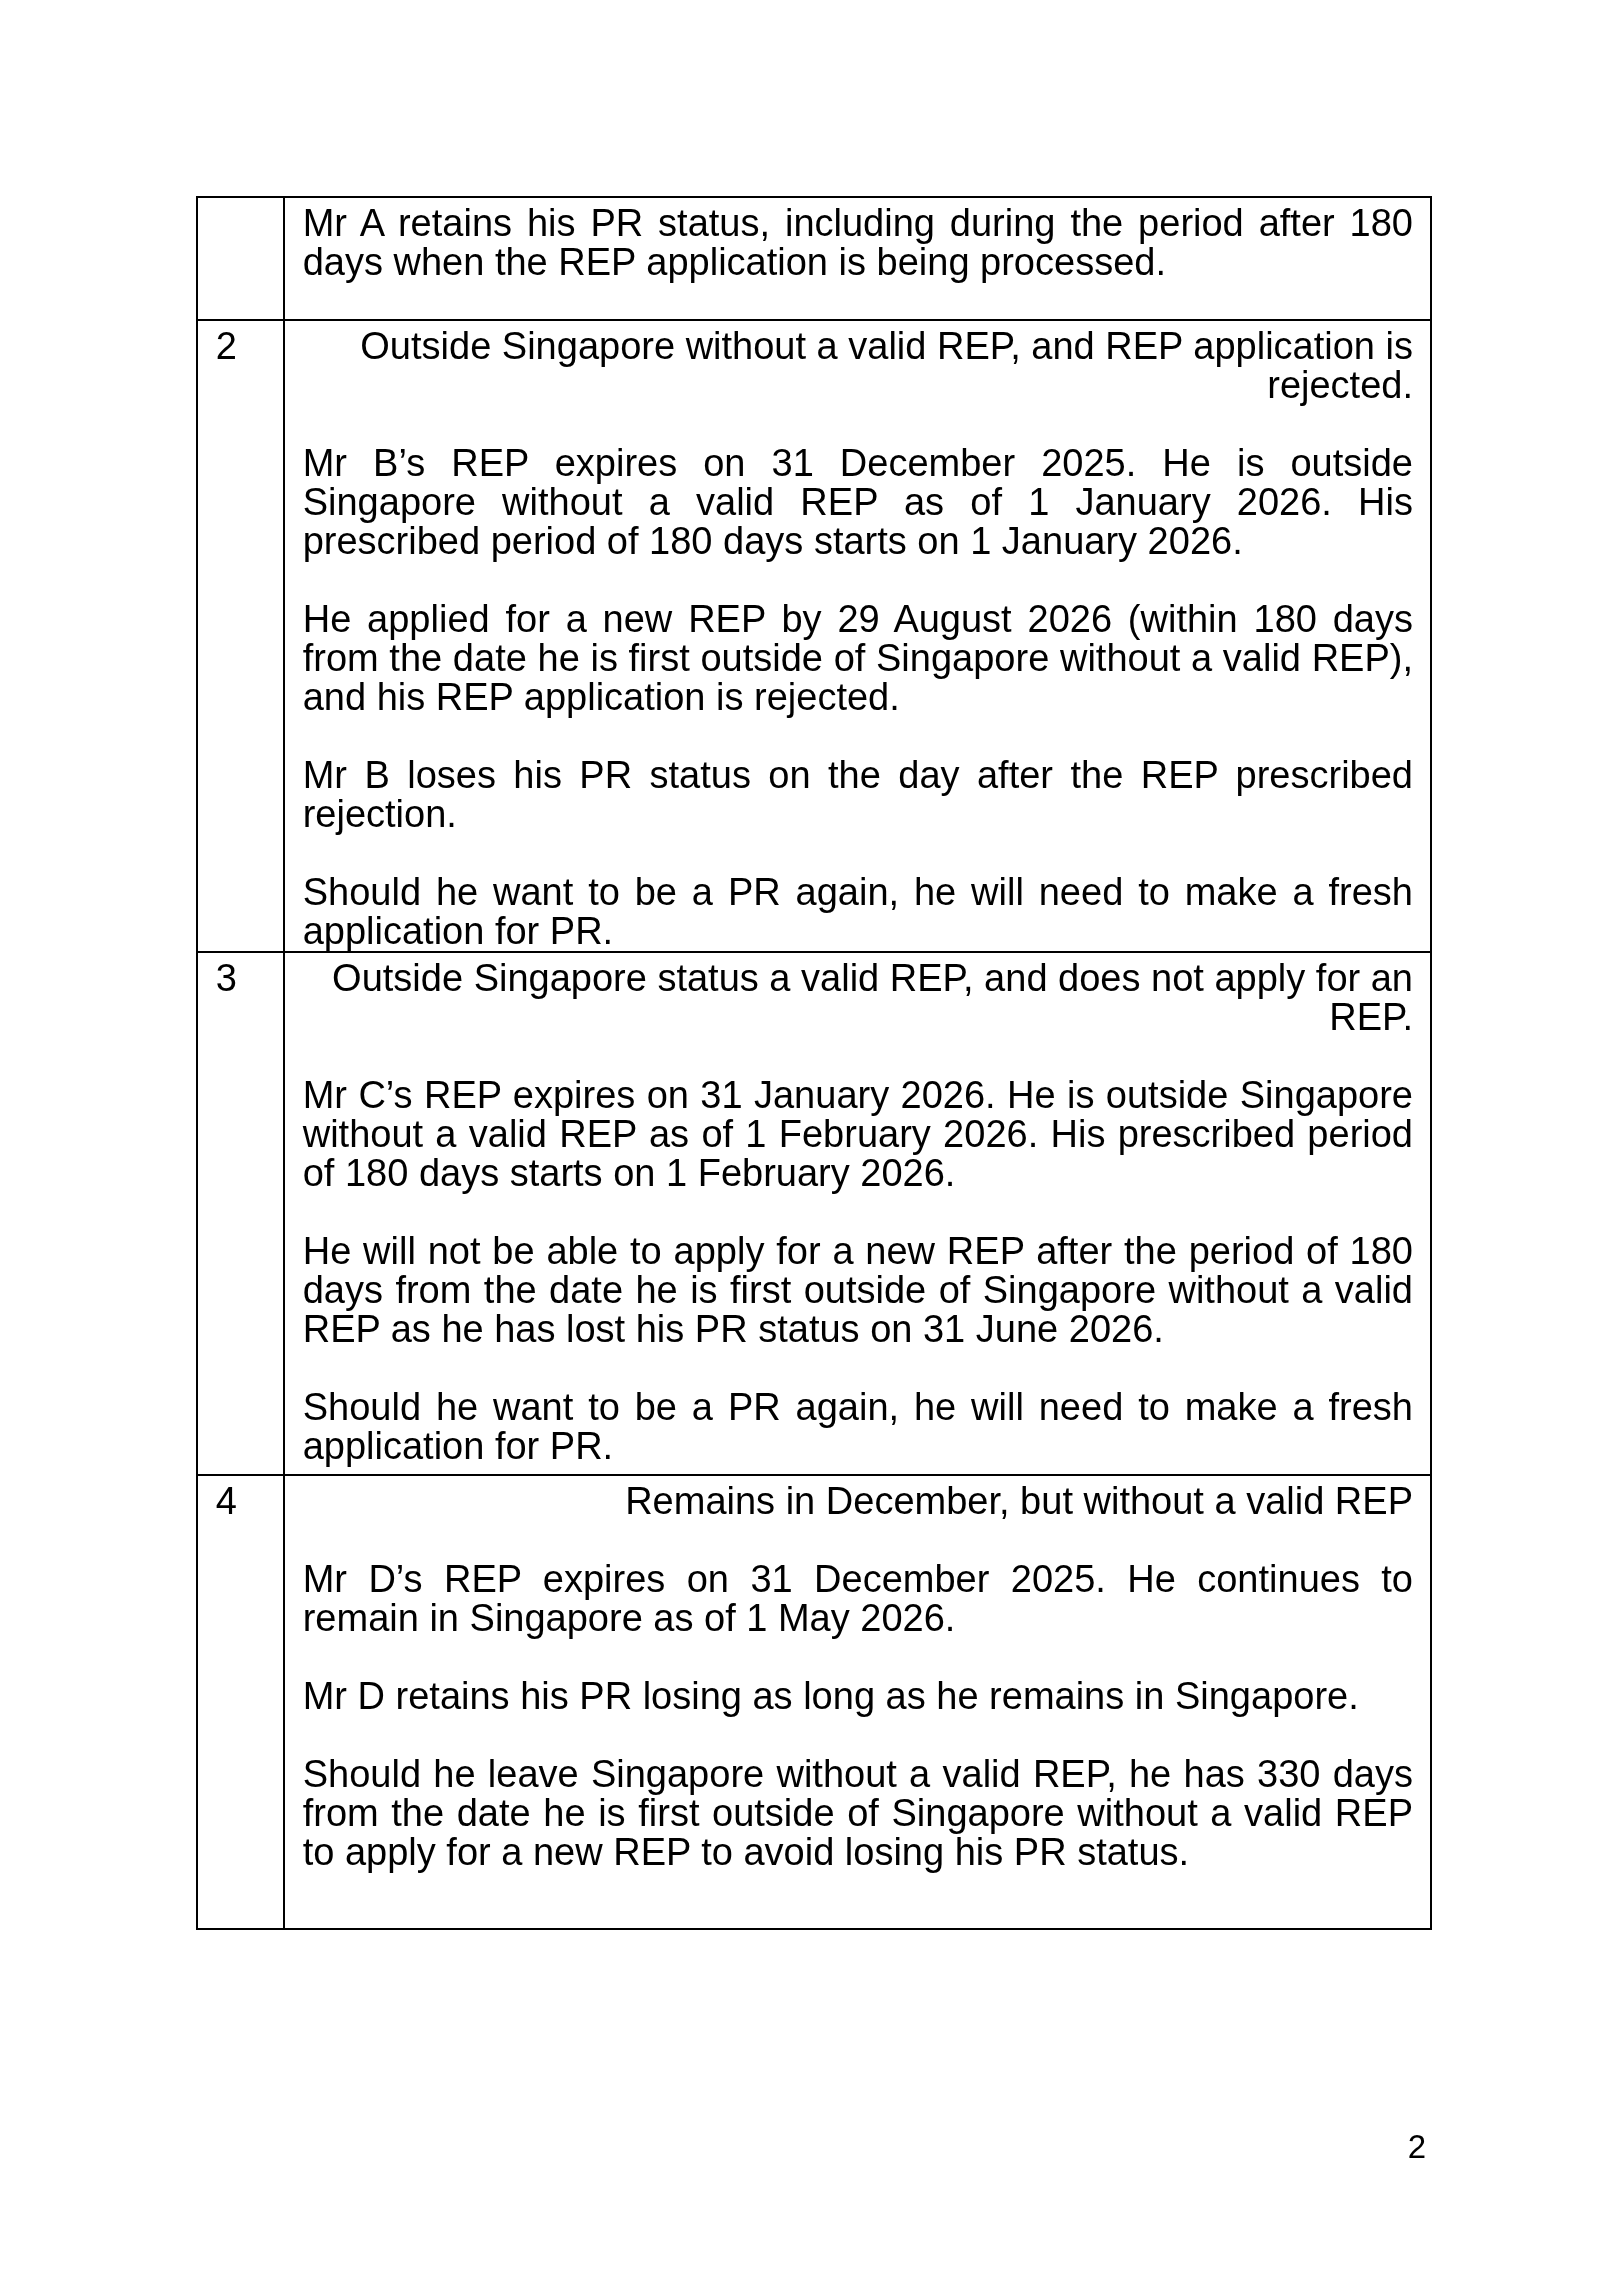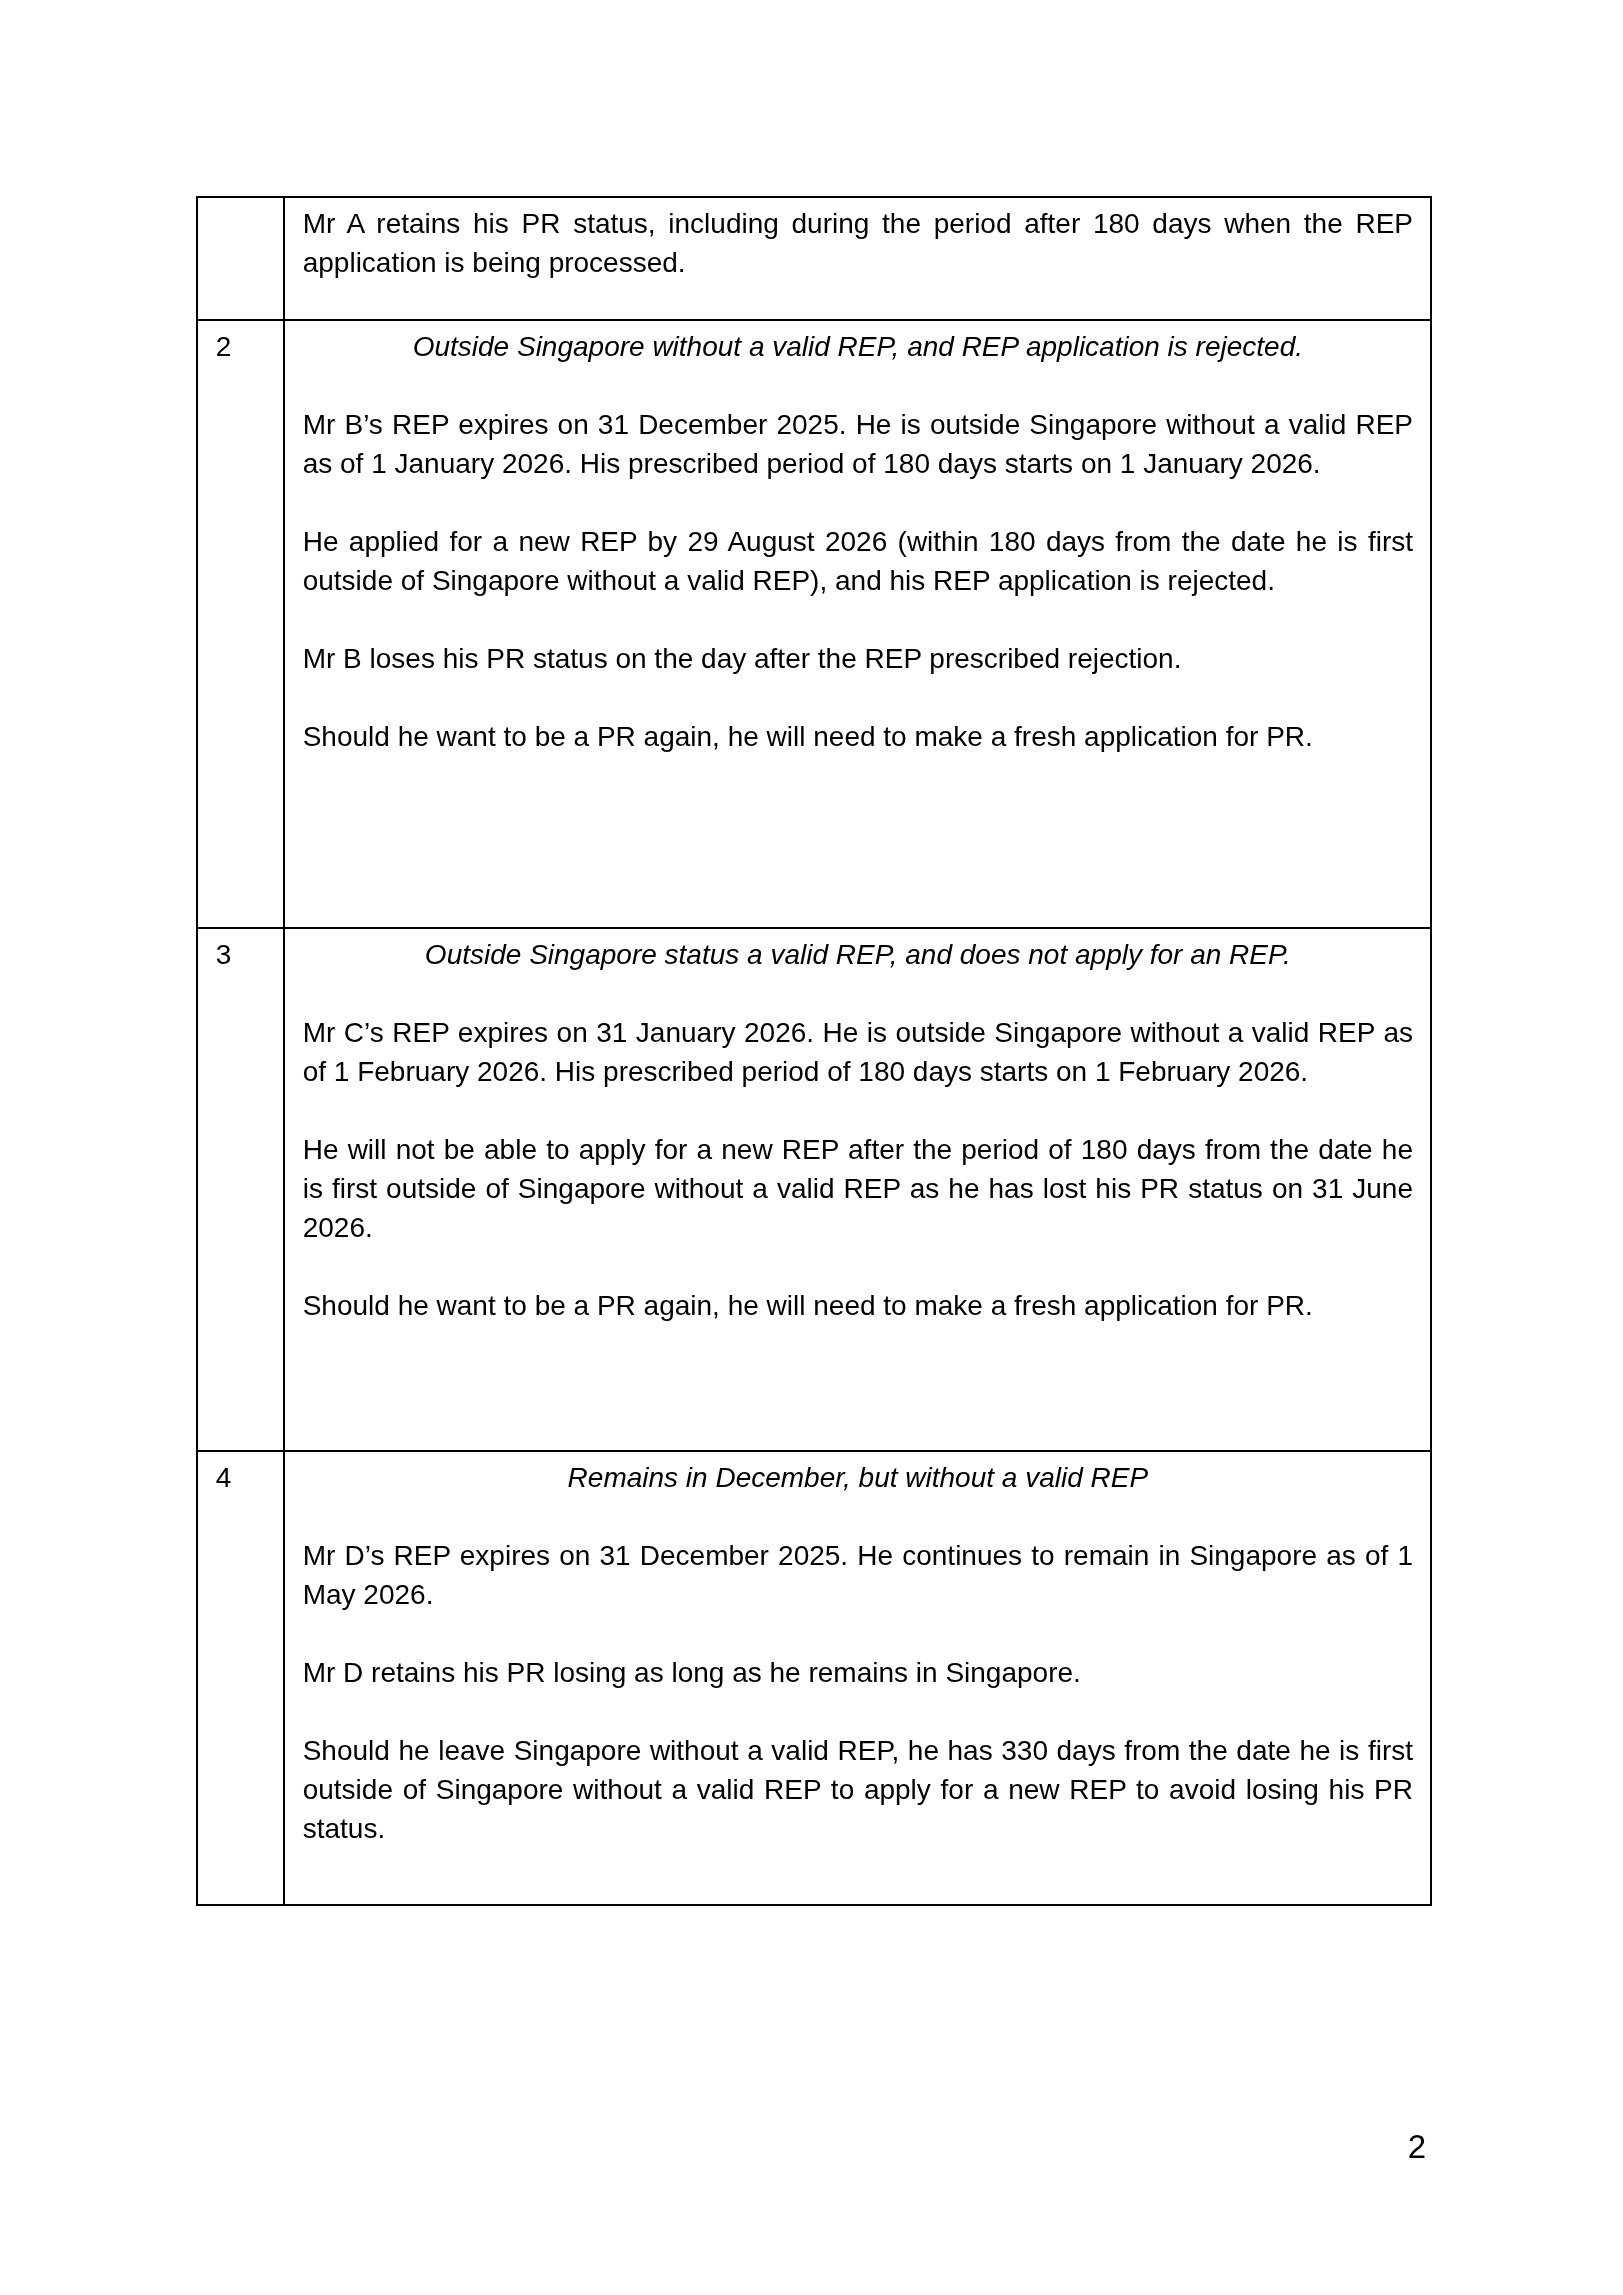--- a/index.html
+++ b/index.html
@@ -21,39 +21,38 @@
     left: 196px;
     top: 196px;
     width: 1233px;
     border-collapse: collapse;
     table-layout: fixed;
   }
   table.scenario-table td {
     border: 2.5px solid #000000;
     vertical-align: top;
     padding: 5.9px 17px 0 17.7px;
-    font-size: 28px;
+    font-size: 38px;
     line-height: 39px;
     letter-spacing: 0;
   }
   td.num-cell {
     width: 87px;
   }
   td.content-cell {
     width: 1147px;
   }
   .cell p {
     margin: 0 0 39px 0;
   }
   .cell p:last-child {
     margin-bottom: 0;
   }
   p.scenario-heading {
-    font-style: italic;
-    text-align: center;
+    text-align: right;
   }
   p.body-para {
     text-align: justify;
   }
   .page-number {
     position: absolute;
     left: 196px;
     top: 2127px;
     width: 1230px;
     text-align: right;

